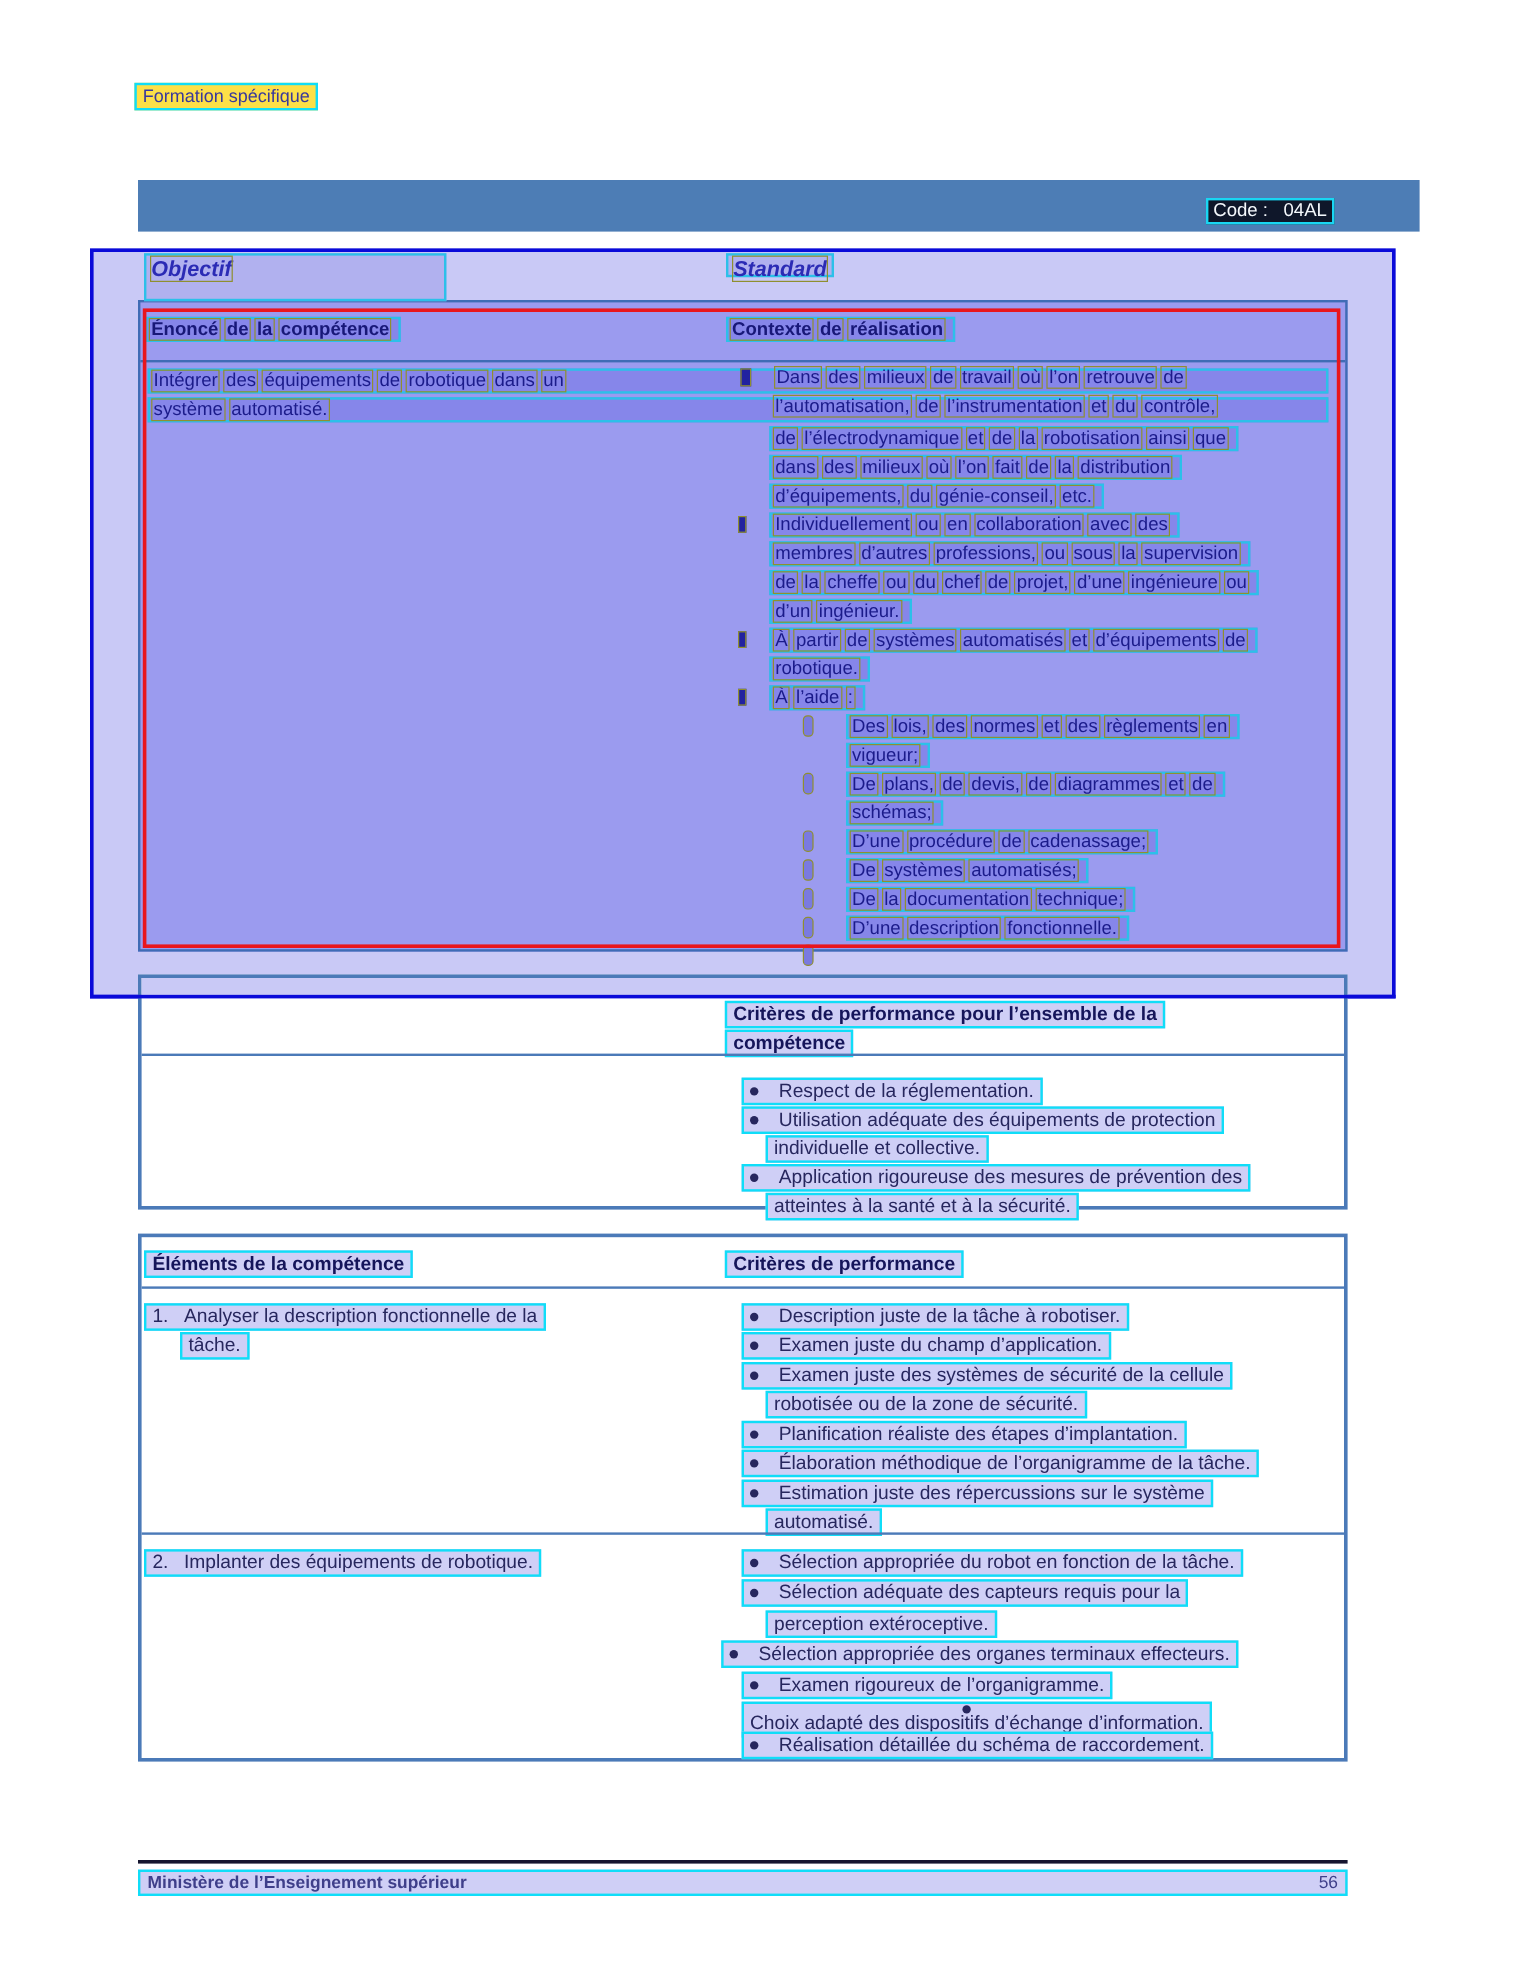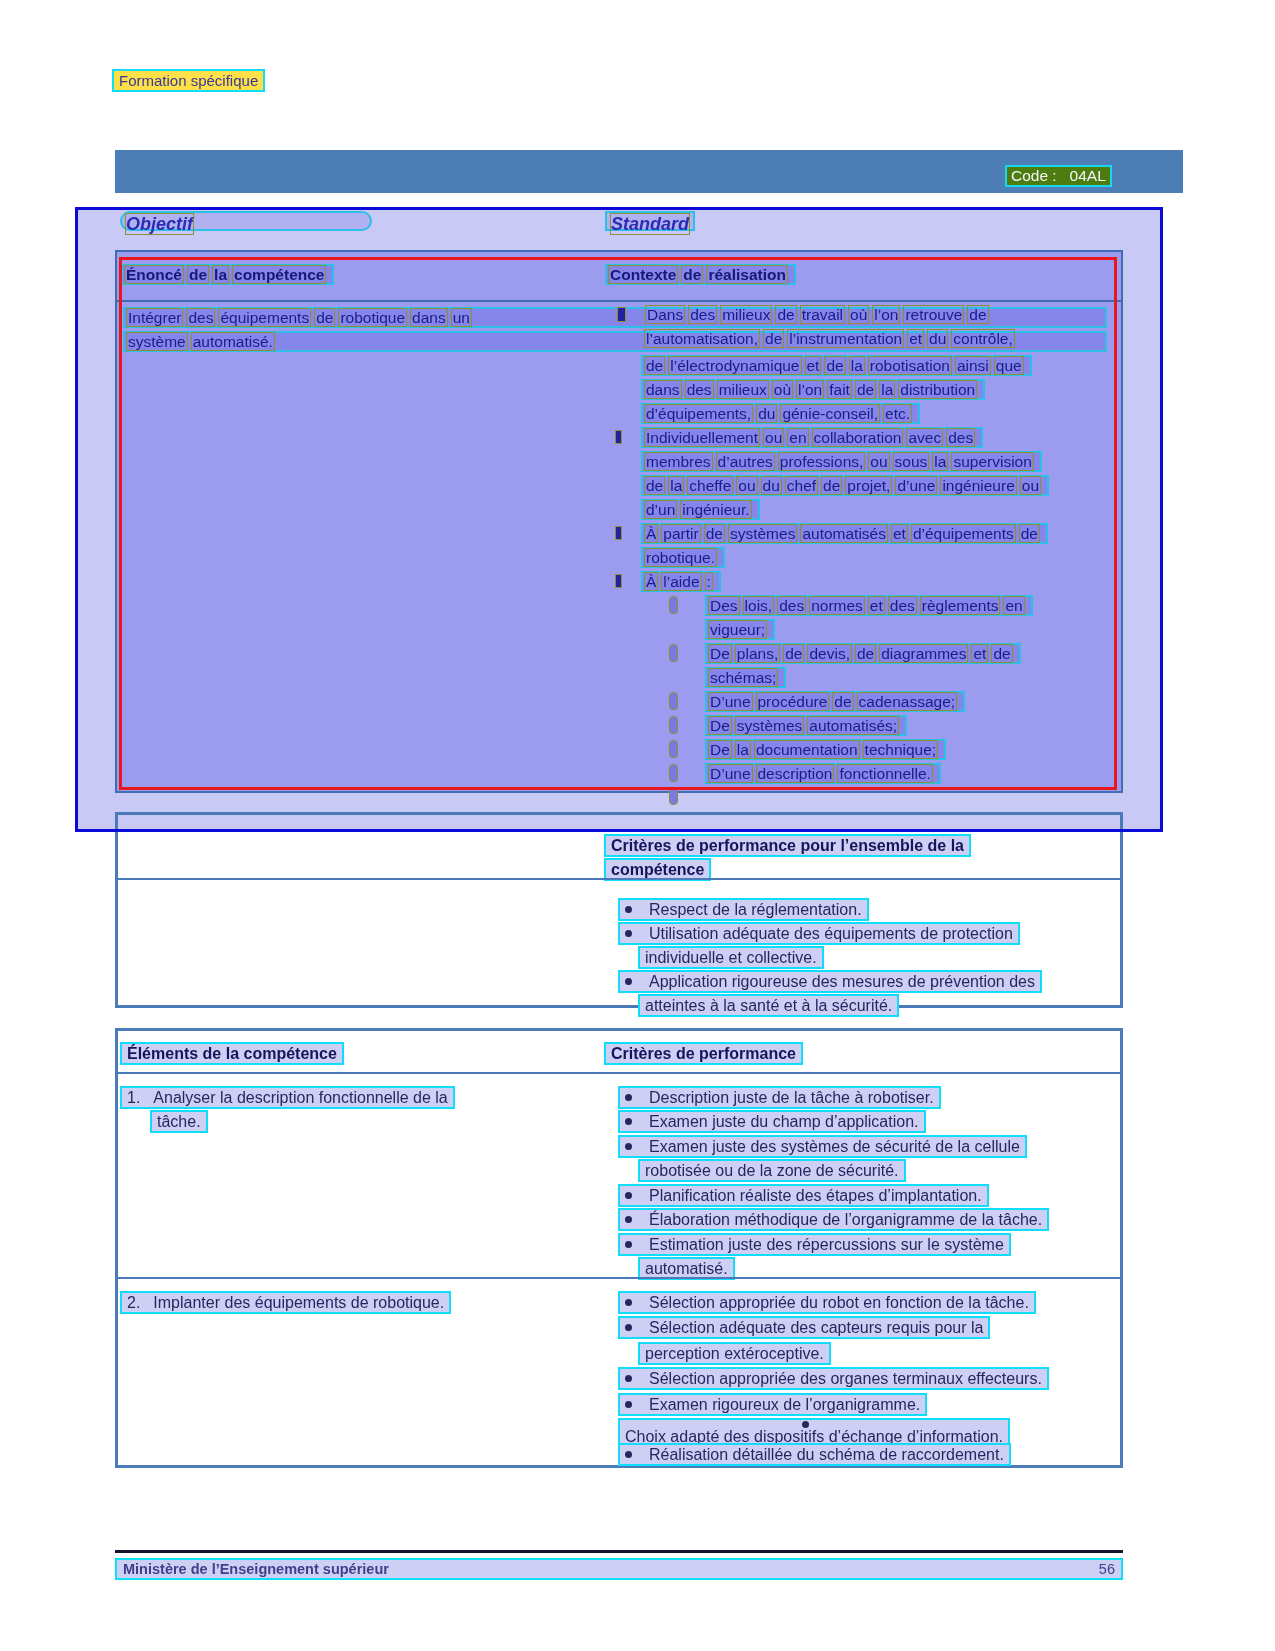--- a/index.html
+++ b/index.html
@@ -2,21 +2,21 @@
 <html><head>
 <meta charset="utf-8">
 <style>
   html,body{margin:0;padding:0;background:#ffffff;}
   .page{position:relative;width:1275px;height:1651px;background:#ffffff;overflow:hidden;
         font-family:"Liberation Sans", sans-serif;}
   .abs{position:absolute;box-sizing:border-box;}
 
   
   .banner{background:#4d7db5;}
-  .codebox{border:2px solid #19d6f2;background:#4d7c0f;color:#f4f8fc;
+  .codebox{border:2px solid #19d6f2;background:#0f172a;color:#f4f8fc;
            font-size:15.5px;line-height:18px;padding:0 4px;white-space:pre;}
 
   
   .overlay{background:#c9c9f6;border:3px solid #0a0ad9;z-index:1;}
   .overlay-bottom-line{background:#0a0ad9;z-index:4;}
 
   
   .obj-box{border:2px solid #2cc0e9;background:#b1b1ef;z-index:3;padding:1px 4px;
            font-weight:bold;font-style:italic;font-size:18px;color:#2b2bb5;white-space:nowrap;}
   .obj-box .wd{outline:1px solid #8f8f2f;}
@@ -62,21 +62,21 @@
 
   <div class="abs toplabel" style="left:112px;top:69px;">Formation spécifique</div>
 
   <div class="abs banner" style="left:115px;top:150px;width:1068px;height:43px;">
     <div class="abs codebox" style="left:890px;top:15px;height:22px;">Code :   04AL</div>
   </div>
 
   <div class="abs overlay" style="left:75px;top:207px;width:1088px;height:625px;"></div>
   <div class="abs overlay-bottom-line" style="left:75px;top:829px;width:1088px;height:3px;"></div>
 
-  <div class="abs obj-box" style="left:120px;top:211px;width:252px;height:20px;border-radius:13px;">
+  <div class="abs obj-box" style="left:120px;top:211px;width:252px;height:40px;">
     <span><span class="wd">Objectif</span></span>
   </div>
   <div class="abs obj-box" style="left:605px;top:211px;height:20px;">
     <span><span class="wd">Standard</span></span>
   </div>
 
   <div class="abs table1" style="left:115px;top:250px;width:1008px;height:543px;">
 
     <div class="abs strip t1head" style="left:4px;top:12px;"><span><span class="wd">Énoncé</span><span class="wd">de</span><span class="wd">la</span><span class="wd">compétence</span></span></div>
     <div class="abs strip t1head" style="left:488px;top:12px;"><span><span class="wd">Contexte</span><span class="wd">de</span><span class="wd">réalisation</span></span></div>
@@ -228,21 +228,21 @@
         <span class="dot2"></span>
         <span>Sélection appropriée du robot en fonction de la tâche.</span>
       </div>
     <div class="abs hl2" style="left:500px;top:285px;">
         <span class="dot2"></span>
         <span>Sélection adéquate des capteurs requis pour la</span>
       </div>
     <div class="abs hl2" style="left:520px;top:311px;">
         <span>perception extéroceptive.</span>
       </div>
-    <div class="abs hl2" style="left:500px;top:336px;justify-content:center;">
+    <div class="abs hl2" style="left:483px;top:336px;justify-content:center;">
         <span class="dot2"></span>
         <span>Sélection appropriée des organes terminaux effecteurs.</span>
       </div>
     <div class="abs hl2" style="left:500px;top:362px;">
         <span class="dot2"></span>
         <span>Examen rigoureux de l’organigramme.</span>
       </div>
     <div class="abs hl2" style="left:500px;top:387px;flex-direction:column;">
         <span class="dot2"></span>
         <span>Choix adapté des dispositifs d’échange d’information.</span>

